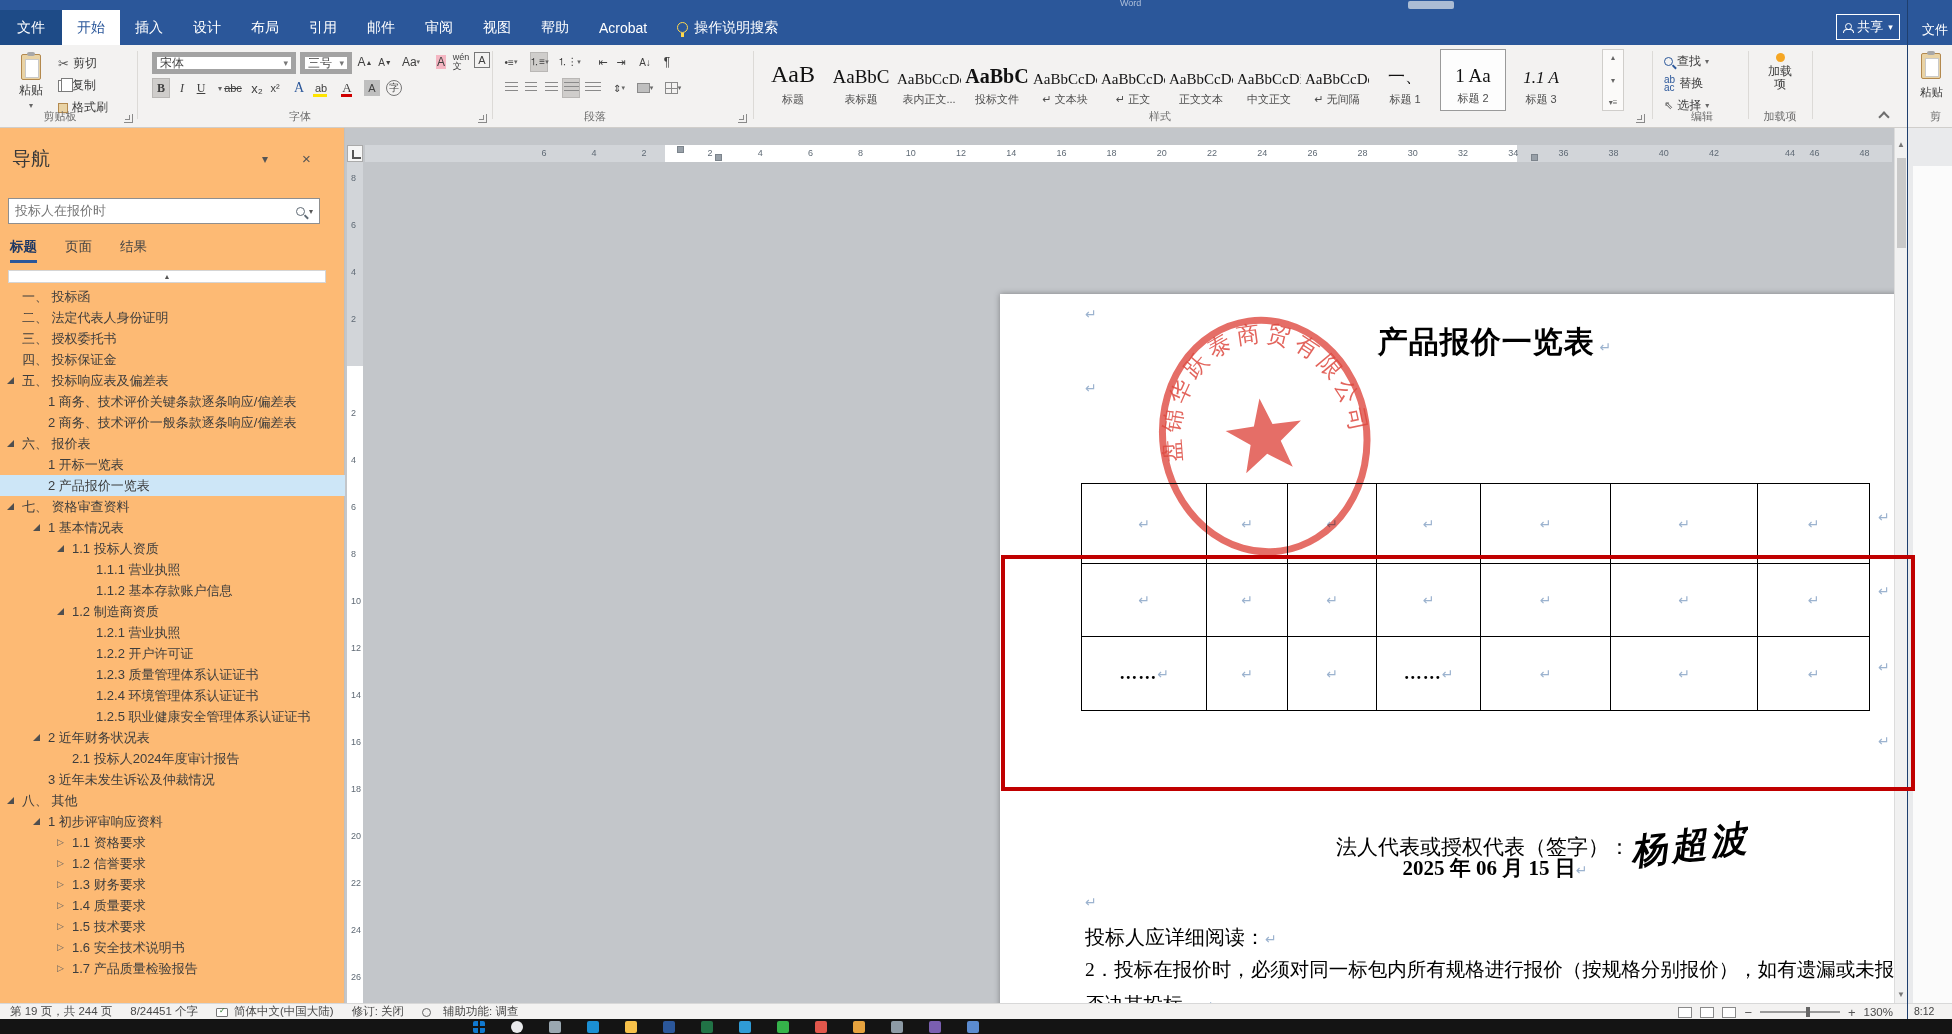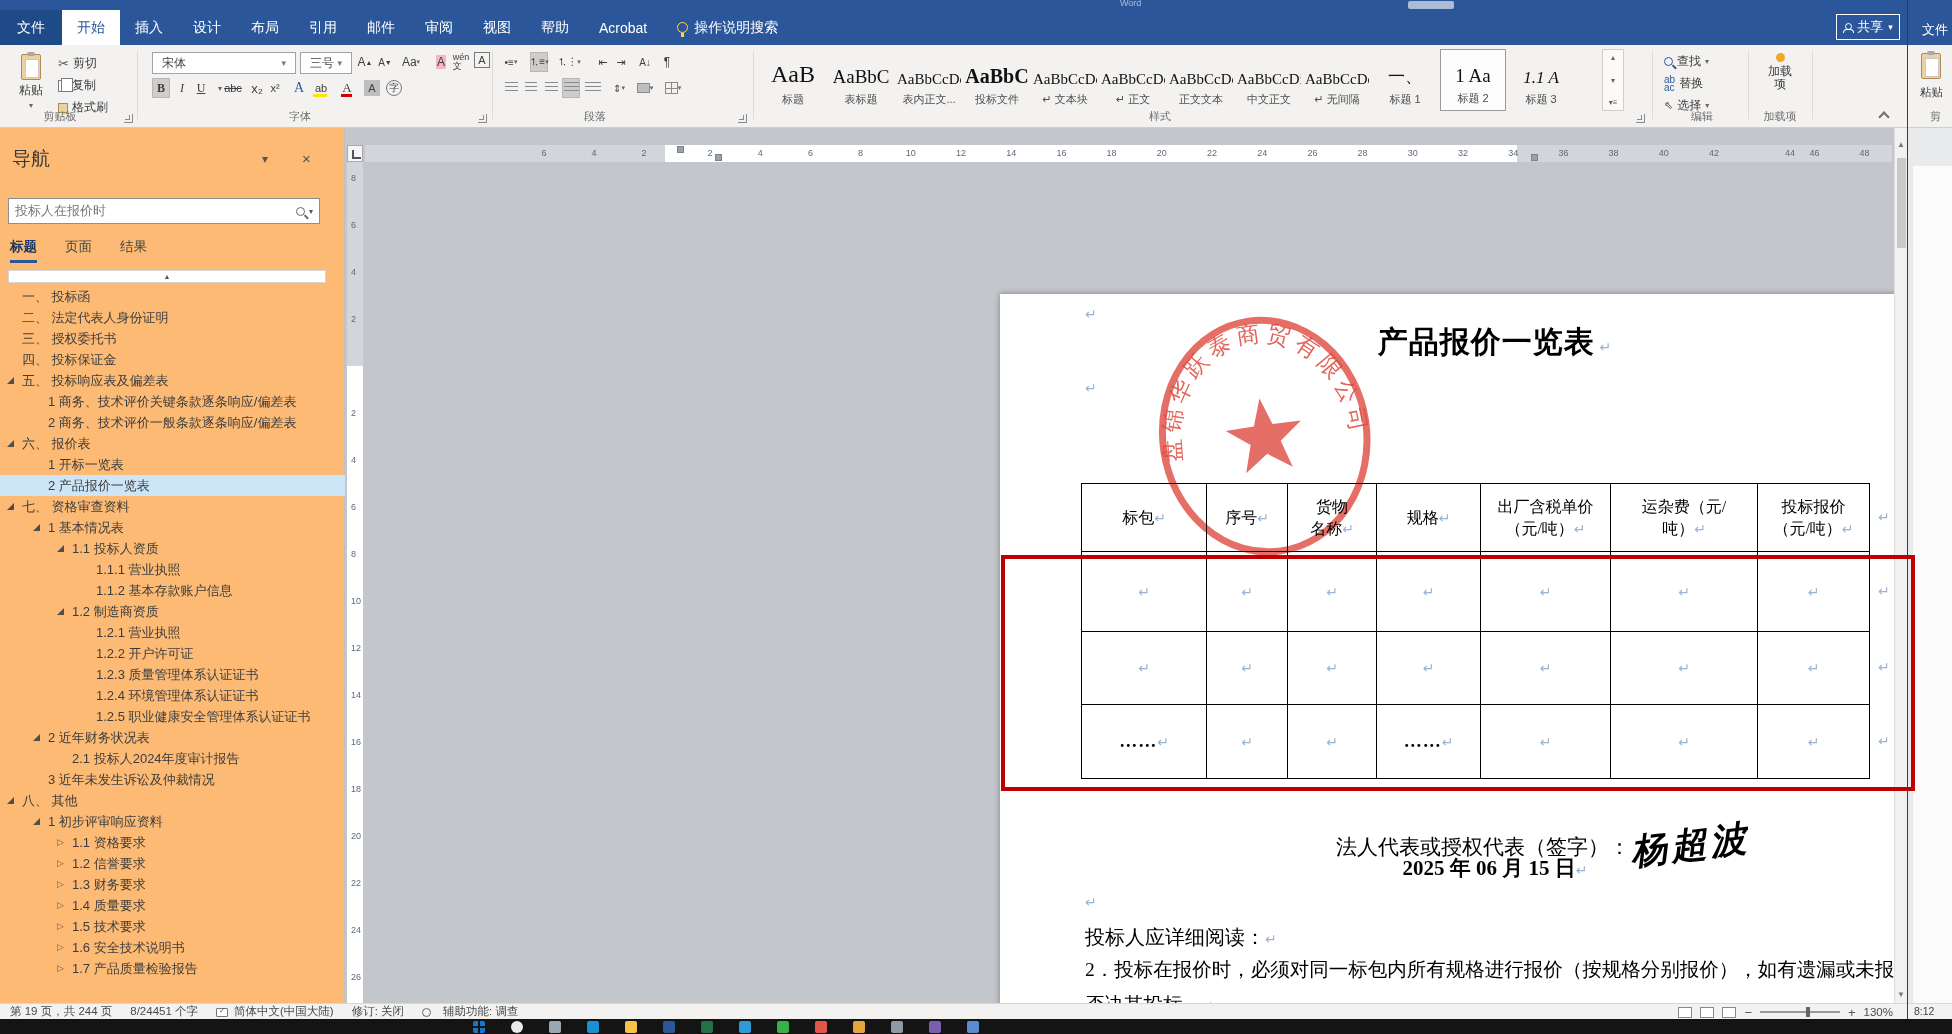--- a/index.html
+++ b/index.html
@@ -25,21 +25,21 @@
   .person::before{content:"";position:absolute;left:2px;top:0;width:5px;height:5px;border:1px solid #fff;border-radius:50%}
   .person::after{content:"";position:absolute;left:0;top:6px;width:9px;height:3px;border:1px solid #fff;border-bottom:none;border-radius:4px 4px 0 0}
 
   
   #ribbon{left:0;top:45px;width:1907px;height:83px;background:#f3f2f1;border-bottom:1px solid #d0cecb;position:absolute;font-size:12px;color:#444}
   .gsep{position:absolute;top:6px;bottom:8px;width:1px;background:#dcdad7}
   .glabel{position:absolute;bottom:3px;font-size:11px;color:#6e6e6e;text-align:center}
   .launch{position:absolute;bottom:4px;width:9px;height:9px;border-right:1px solid #8a8a8a;border-bottom:1px solid #8a8a8a}
   .launch::before{content:"";position:absolute;right:2px;bottom:2px;width:4px;height:4px;border-right:1px solid #8a8a8a;border-bottom:1px solid #8a8a8a}
   .rbtn{position:absolute;display:flex;align-items:center;gap:4px;height:21px;color:#3b3b3b;white-space:nowrap}
-  .cbox{position:absolute;height:22px;border:1px solid #a3a3a3;background:#fff;display:flex;align-items:center;justify-content:space-between;padding:0 9px;font-size:12px}
+  .cbox{position:absolute;height:22px;border:5px solid #a3a3a3;background:#fff;display:flex;align-items:center;justify-content:space-between;padding:0 3px;font-size:12px}
   .cbox .dn{color:#777;font-size:9px}
   .mini{position:absolute;width:18px;height:20px;display:flex;align-items:center;justify-content:center;font-size:12px;color:#404040}
   .mini.press{background:#cfcdcb;border:1px solid #b9b7b5}
   .serif{font-family:"Liberation Serif",serif}
   .clip-icon{width:20px;height:26px;background:#e9d3a5;border:1px solid #b3894e;border-radius:2px;position:relative}
   .clip-icon::before{content:"";position:absolute;left:3px;top:4px;width:12px;height:17px;background:#fff;border:1px solid #c9c9c9}
   .clip-icon::after{content:"";position:absolute;left:5px;top:-3px;width:8px;height:4px;background:#a8a8a8;border-radius:2px}
   .sc{font-size:13px;color:#5a5a5a}
   .copy-ic{width:10px;height:12px;border:1px solid #7b7b7b;background:#fff;position:relative}
   .copy-ic::before{content:"";position:absolute;left:2px;top:-3px;width:10px;height:12px;border:1px solid #7b7b7b;background:#fff}
@@ -496,29 +496,20 @@
         <colgroup>
           <col style="width: 125px;">
           <col style="width: 81px;">
           <col style="width: 89px;">
           <col style="width: 104px;">
           <col style="width: 130px;">
           <col style="width: 147px;">
           <col style="width: 112px;">
         </colgroup>
         <tbody>
-          <tr style="height: 68px;">
-            <td data-name="table-header-cell">标包<span class="pil" data-name="paragraph-mark">↵</span></td>
-            <td data-name="table-header-cell">序号<span class="pil" data-name="paragraph-mark">↵</span></td>
-            <td data-name="table-header-cell">货物<br>名称<span class="pil" data-name="paragraph-mark">↵</span></td>
-            <td data-name="table-header-cell">规格<span class="pil" data-name="paragraph-mark">↵</span></td>
-            <td data-name="table-header-cell">出厂含税单价<br>（元/吨）<span class="pil" data-name="paragraph-mark">↵</span></td>
-            <td data-name="table-header-cell">运杂费（元/<br>吨）<span class="pil" data-name="paragraph-mark">↵</span></td>
-            <td data-name="table-header-cell">投标报价<br>（元/吨）<span class="pil" data-name="paragraph-mark">↵</span></td>
-          </tr>
           <tr style="height: 80px;">
             <td data-name="table-cell"><span class="pil" data-name="paragraph-mark">↵</span></td>
             <td data-name="table-cell"><span class="pil" data-name="paragraph-mark">↵</span></td>
             <td data-name="table-cell"><span class="pil" data-name="paragraph-mark">↵</span></td>
             <td data-name="table-cell"><span class="pil" data-name="paragraph-mark">↵</span></td>
             <td data-name="table-cell"><span class="pil" data-name="paragraph-mark">↵</span></td>
             <td data-name="table-cell"><span class="pil" data-name="paragraph-mark">↵</span></td>
             <td data-name="table-cell"><span class="pil" data-name="paragraph-mark">↵</span></td>
           </tr>
           <tr style="height: 73px;">

